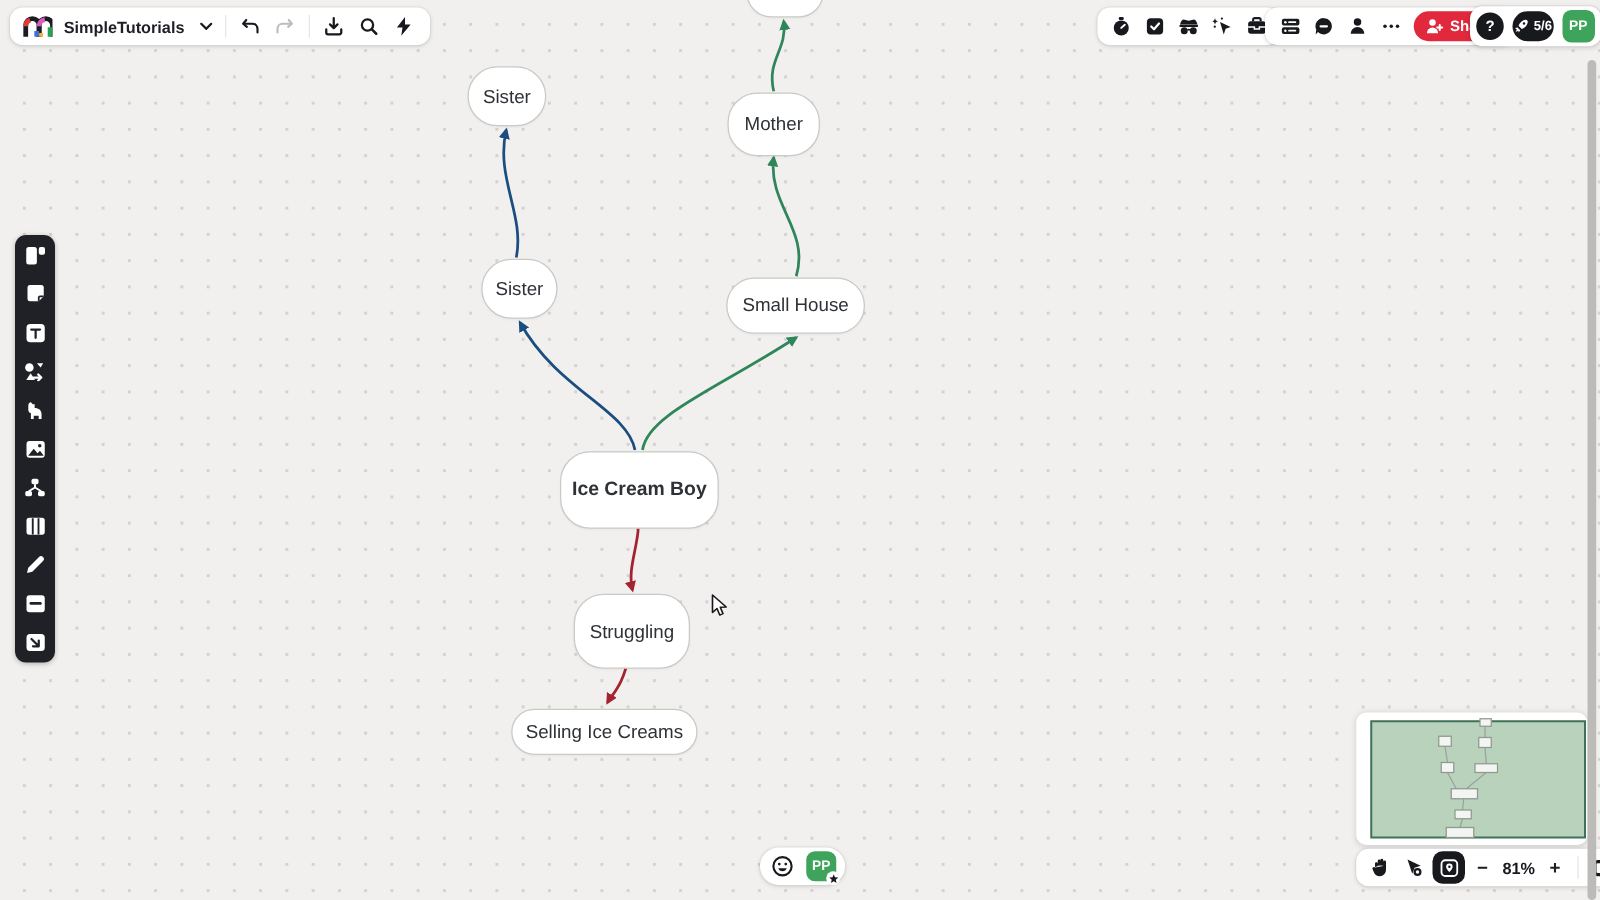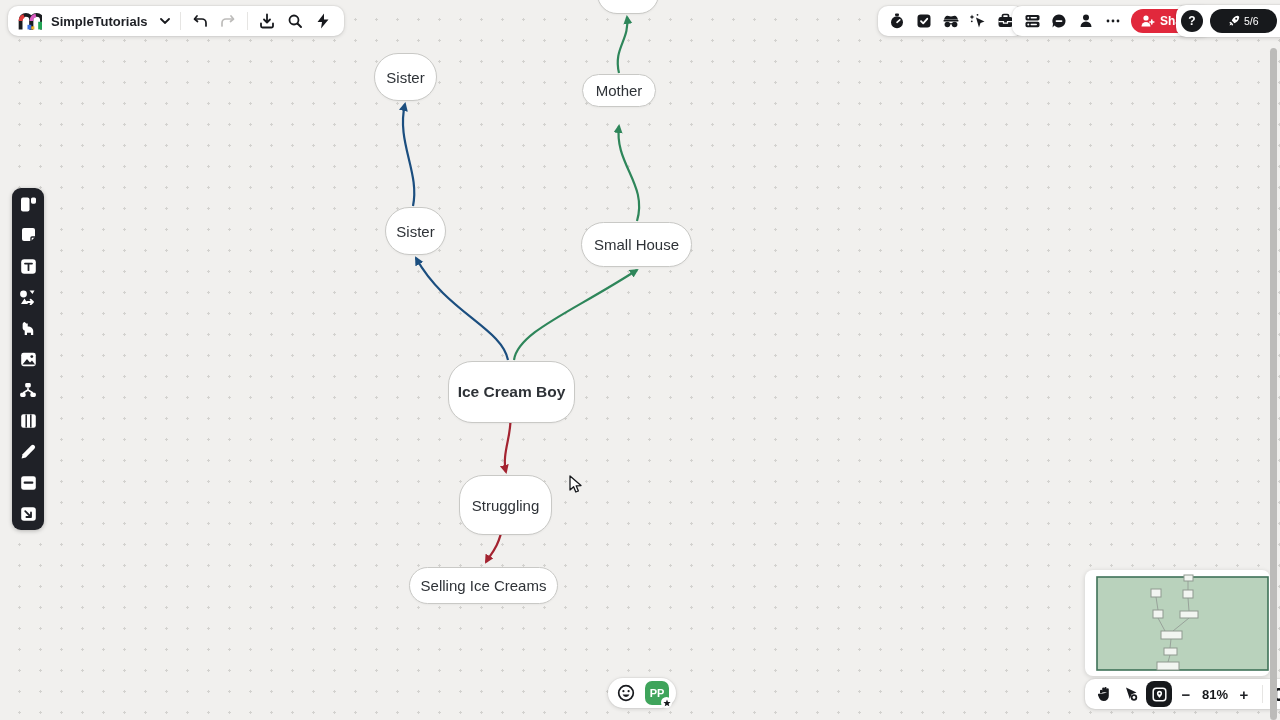--- a/index.html
+++ b/index.html
@@ -37,21 +37,21 @@
     display:flex;align-items:center;justify-content:center;border-radius:7px;
     position:relative;flex:0 0 auto;
   }
   .share-btn{
     background:#e1283c;color:#fff;font-weight:700;font-size:12px;
     height:24px;border-radius:13px;display:flex;align-items:center;gap:5px;
     padding:0 11px 0 9px;flex:0 0 auto;
   }
   .dark-pill{
     background:#17191c;color:#fff;height:24px;border-radius:13px;
-    display:flex;align-items:center;gap:4px;padding:0 18px;font-size:10.5px;font-weight:400;flex:0 0 auto;
+    display:flex;align-items:center;gap:4px;padding:0 1px;font-size:10.5px;font-weight:700;flex:0 0 auto;
   }
   .help-circle{
     width:22px;height:22px;border-radius:50%;background:#17191c;color:#fff;
     display:flex;align-items:center;justify-content:center;font-size:12px;font-weight:700;flex:0 0 auto;
   }
   .boardname{font-size:13px;font-weight:700;color:#1d1f24;margin:0 6px 0 7px;}
   .zoom-label{font-size:13px;font-weight:700;color:#17191c;width:30px;text-align:center;}
   .mini-card{
     position:absolute;left:1085px;top:570px;width:185px;height:106px;background:#fff;
     border-radius:8px;box-shadow:0 1px 5px rgba(0,0,0,.15);overflow:hidden;
@@ -83,21 +83,21 @@
   <path d="M637,221 C648,184 614,164 619,126" stroke="#2e865a" stroke-width="2.2" fill="none" marker-end="url(#arrG)"></path>
   <path d="M619,73 C613,48 630,40 627,17" stroke="#2e865a" stroke-width="2.2" fill="none" marker-end="url(#arrG)"></path>
   <path d="M510,409 C514,432 501,452 506,472" stroke="#a32330" stroke-width="2.2" fill="none" marker-end="url(#arrR)"></path>
   <path d="M503,524 C499,548 490,555 486,562" stroke="#a32330" stroke-width="2.2" fill="none" marker-end="url(#arrR)"></path>
 </svg>
 
 <div class="node" style="left:597px;top:-28px;width:62px;height:42px;border-radius:20px;"></div>
 <div class="node" style="left:374px;top:53px;width:63px;height:48px;">
     <span>Sister</span>
   </div>
-<div class="node" style="left:582px;top:74px;width:74px;height:33px;">
+<div class="node" style="left:582px;top:74px;width:74px;height:51px;">
     <span>Mother</span>
   </div>
 <div class="node" style="left:385px;top:207px;width:61px;height:48px;">
     <span>Sister</span>
   </div>
 <div class="node" style="left:581px;top:222px;width:111px;height:45px;">
     <span>Small House</span>
   </div>
 <div class="node bold" style="left:448px;top:361px;width:127px;height:62px;text-align:right;">
     <span>Ice Cream Boy</span>

